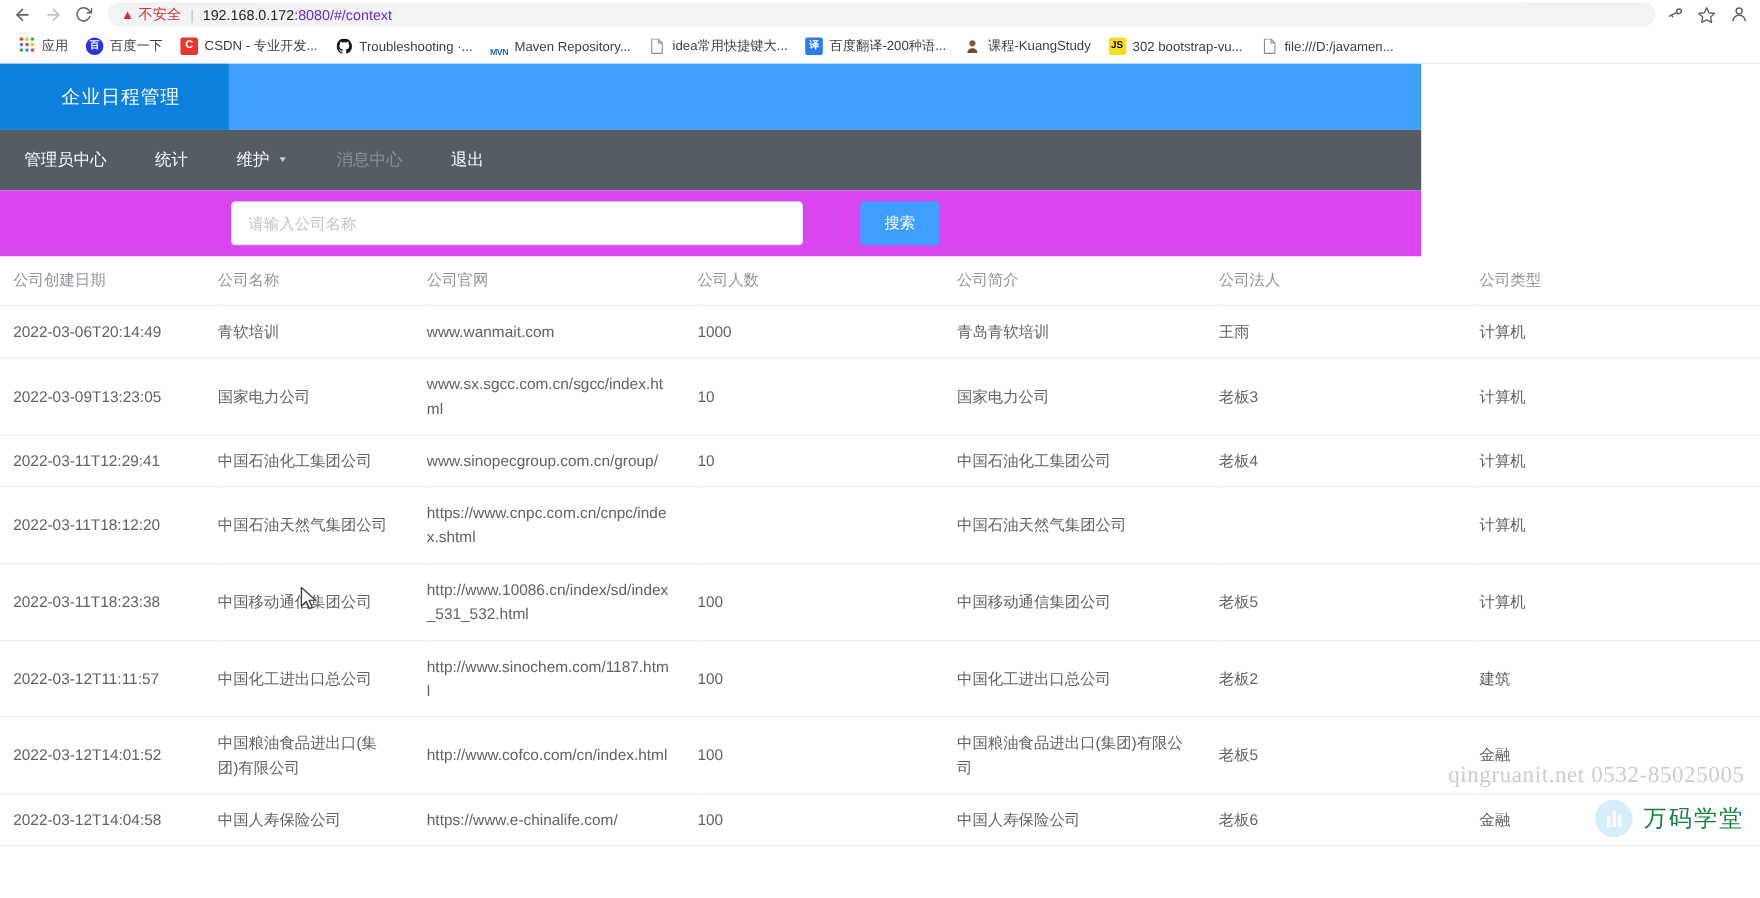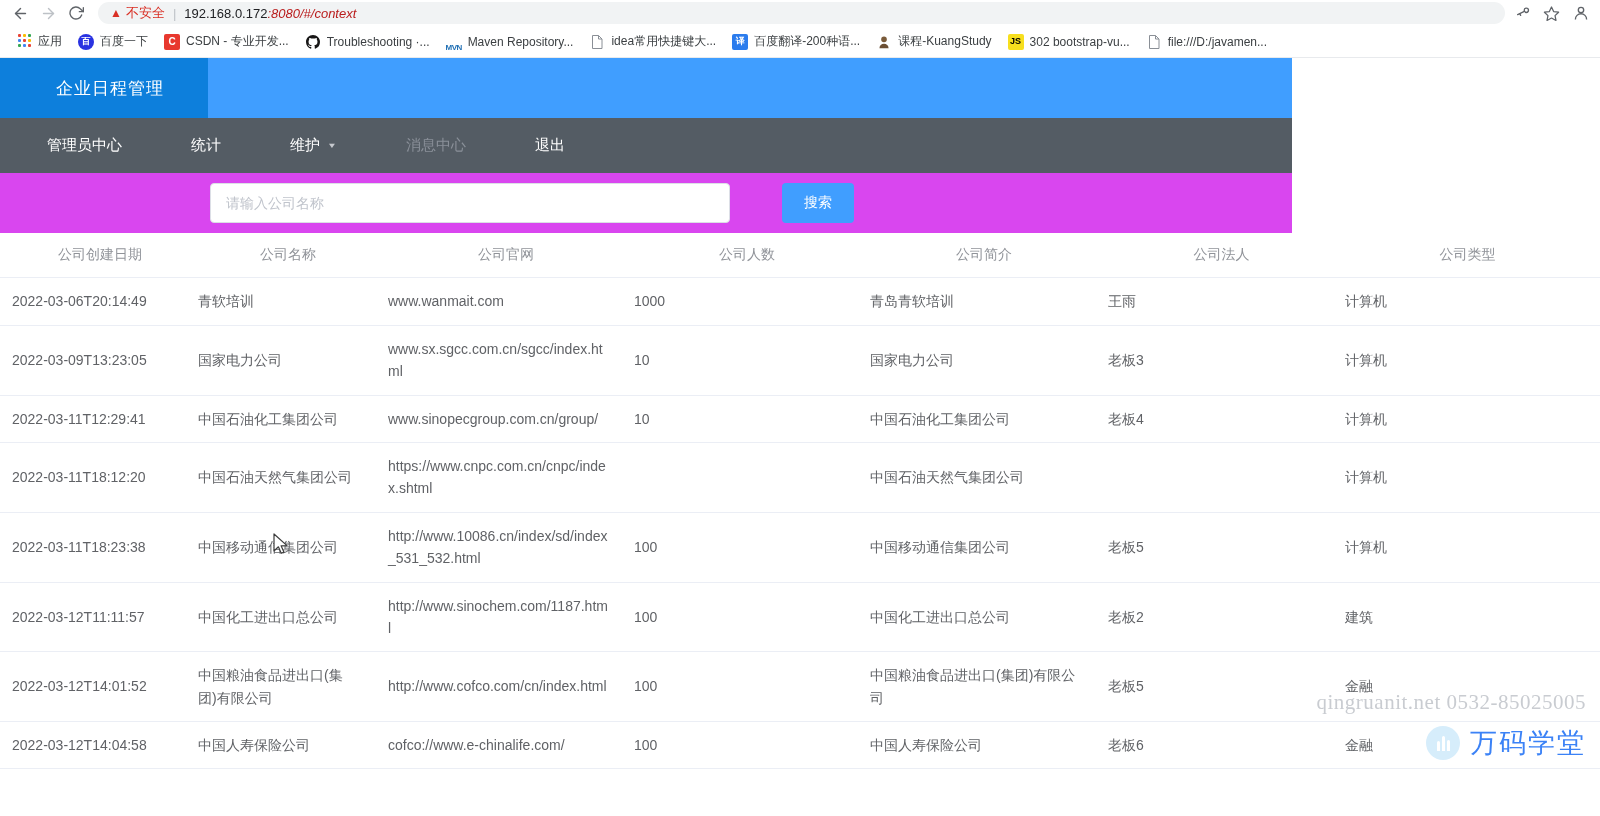--- a/index.html
+++ b/index.html
@@ -44,21 +44,21 @@
     padding: 0 12px;
     font-size: 13px;
     color: #202124;
     overflow: hidden;
     cursor: text;
   }
   .warn-icon { color: #d93025; font-size: 12px; margin-right: 4px; line-height: 1; }
   .not-secure { color: #d93025; font-size: 13px; white-space: nowrap; }
   .omni-sep { color: #bdc1c6; margin: 0 8px; }
   .url-host { color: #202124; }
-  .url-rest { color: #b91c1c; font-style: italic; }
+  .url-rest { color: #6d28d9; }
 
   .toolbar-right { display: flex; align-items: center; gap: 12px; margin-left: 10px; }
   .tb-icon { color: #5f6368; display: flex; align-items: center; cursor: pointer; }
 
   
   .bookmarks {
     height: 32px;
     display: flex;
     align-items: center;
     padding: 0 8px;
@@ -129,21 +129,20 @@
   }
   .nav-item {
     height: 55px;
     display: flex;
     align-items: center;
     padding: 0 22px;
     color: #ffffff;
     font-size: 15px;
     cursor: pointer;
     white-space: nowrap;
-    margin-left: 25px;
   }
   .nav-item.disabled { color: #8a9099; cursor: not-allowed; }
   .caret {
     margin-left: 7px;
     font-size: 10px;
     color: #c6c9ce;
     transform: scaleY(0.75);
     display: inline-block;
   }
 
@@ -190,21 +189,20 @@
     padding: 12px 10px 12px 0;
     font-size: 14px;
     font-weight: normal;
     line-height: 1.6;
   }
   table.data th {
     color: #909399;
     font-size: 14px;
     padding-top: 10px; padding-bottom: 12px;
     border-bottom: 1px solid #ebeef5;
-    text-align: center;
   }
   table.data td {
     color: #606266;
     border-bottom: 1px solid #ebeef5;
     word-wrap: break-word;
     overflow-wrap: break-word;
   }
   .c0 { width: 198px; padding-left: 12px !important; }
   .c1 { width: 190px; padding-left: 0 !important; }
   .c2 { width: 246px; }
@@ -246,21 +244,21 @@
     border-radius: 50%;
     background: #d6edfb;
     display: flex; align-items: flex-end; justify-content: center;
     gap: 2px;
     padding-bottom: 9px;
   }
   .wm-mark i { display: block; width: 3px; background: #ffffff; border-radius: 2px 2px 0 0; }
   .wm-mark i:nth-child(1) { height: 10px; }
   .wm-mark i:nth-child(2) { height: 15px; }
   .wm-mark i:nth-child(3) { height: 11px; }
-  .wm-brand { font-size: 27px; color: #3b82f6; letter-spacing: 2px; white-space: nowrap; }
+  .wm-brand { font-size: 21px; color: #15803d; letter-spacing: 2px; white-space: nowrap; }
 
   
   .cursor-arrow { position: absolute; left: 272px; top: 300px; pointer-events: none; }
 </style>
 </head>
 <body>
 
 <div class="browser-chrome">
 
   <div class="toolbar">
@@ -556,21 +554,21 @@
           <td class="c5">老板5</td>
           <td class="c6">金融</td>
         </tr>
 
         <tr>
           <td class="c0">2022-03-12T14:04:58</td>
           <td class="c1">
               <span class="wrap-name">中国人寿保险公司</span>
             </td>
           <td class="c2">
-              <span class="wrap-cell">cofco://www.e-chinalife.com/</span>
+              <span class="wrap-cell">https://www.e-chinalife.com/</span>
             </td>
           <td class="c3">100</td>
           <td class="c4">
               <span class="wrap-desc">中国人寿保险公司</span>
             </td>
           <td class="c5">老板6</td>
           <td class="c6">金融</td>
         </tr>
 
       </tbody>

